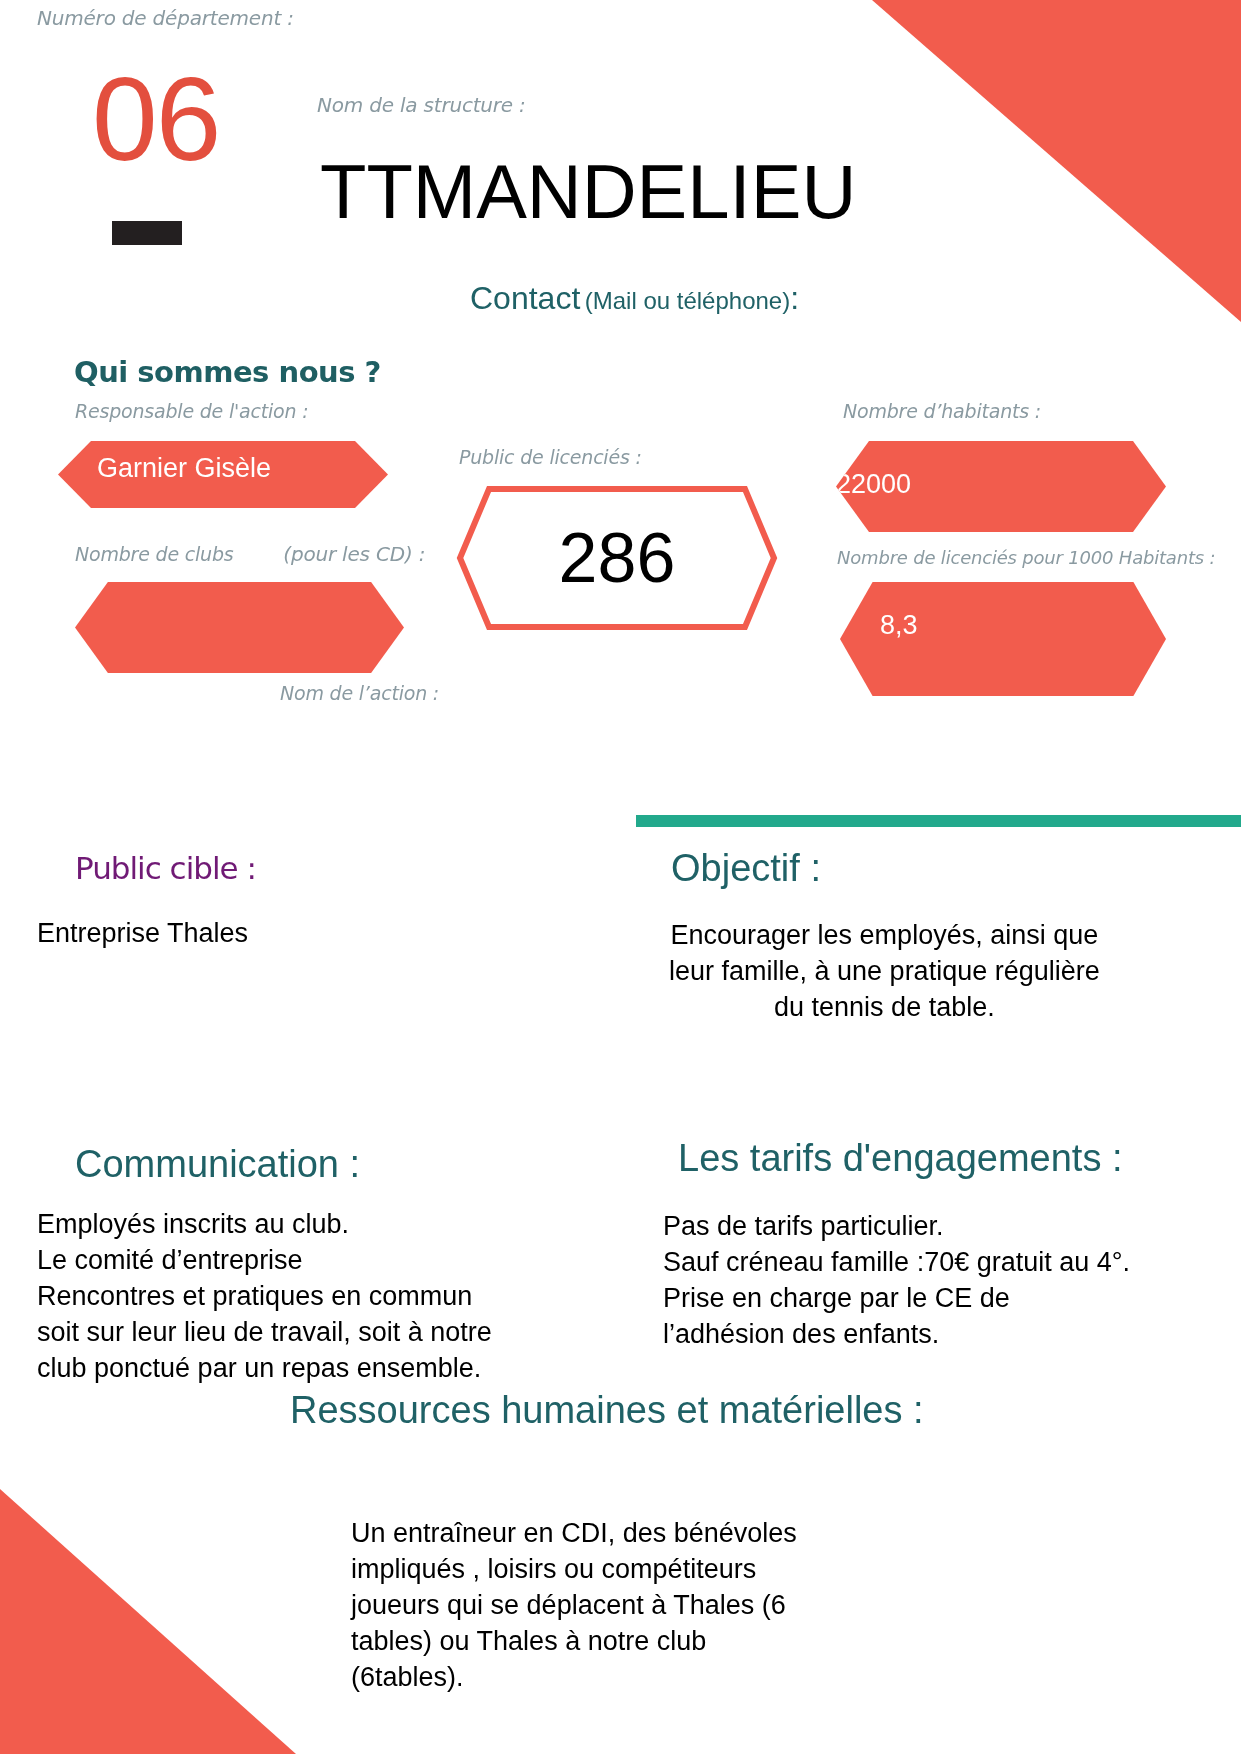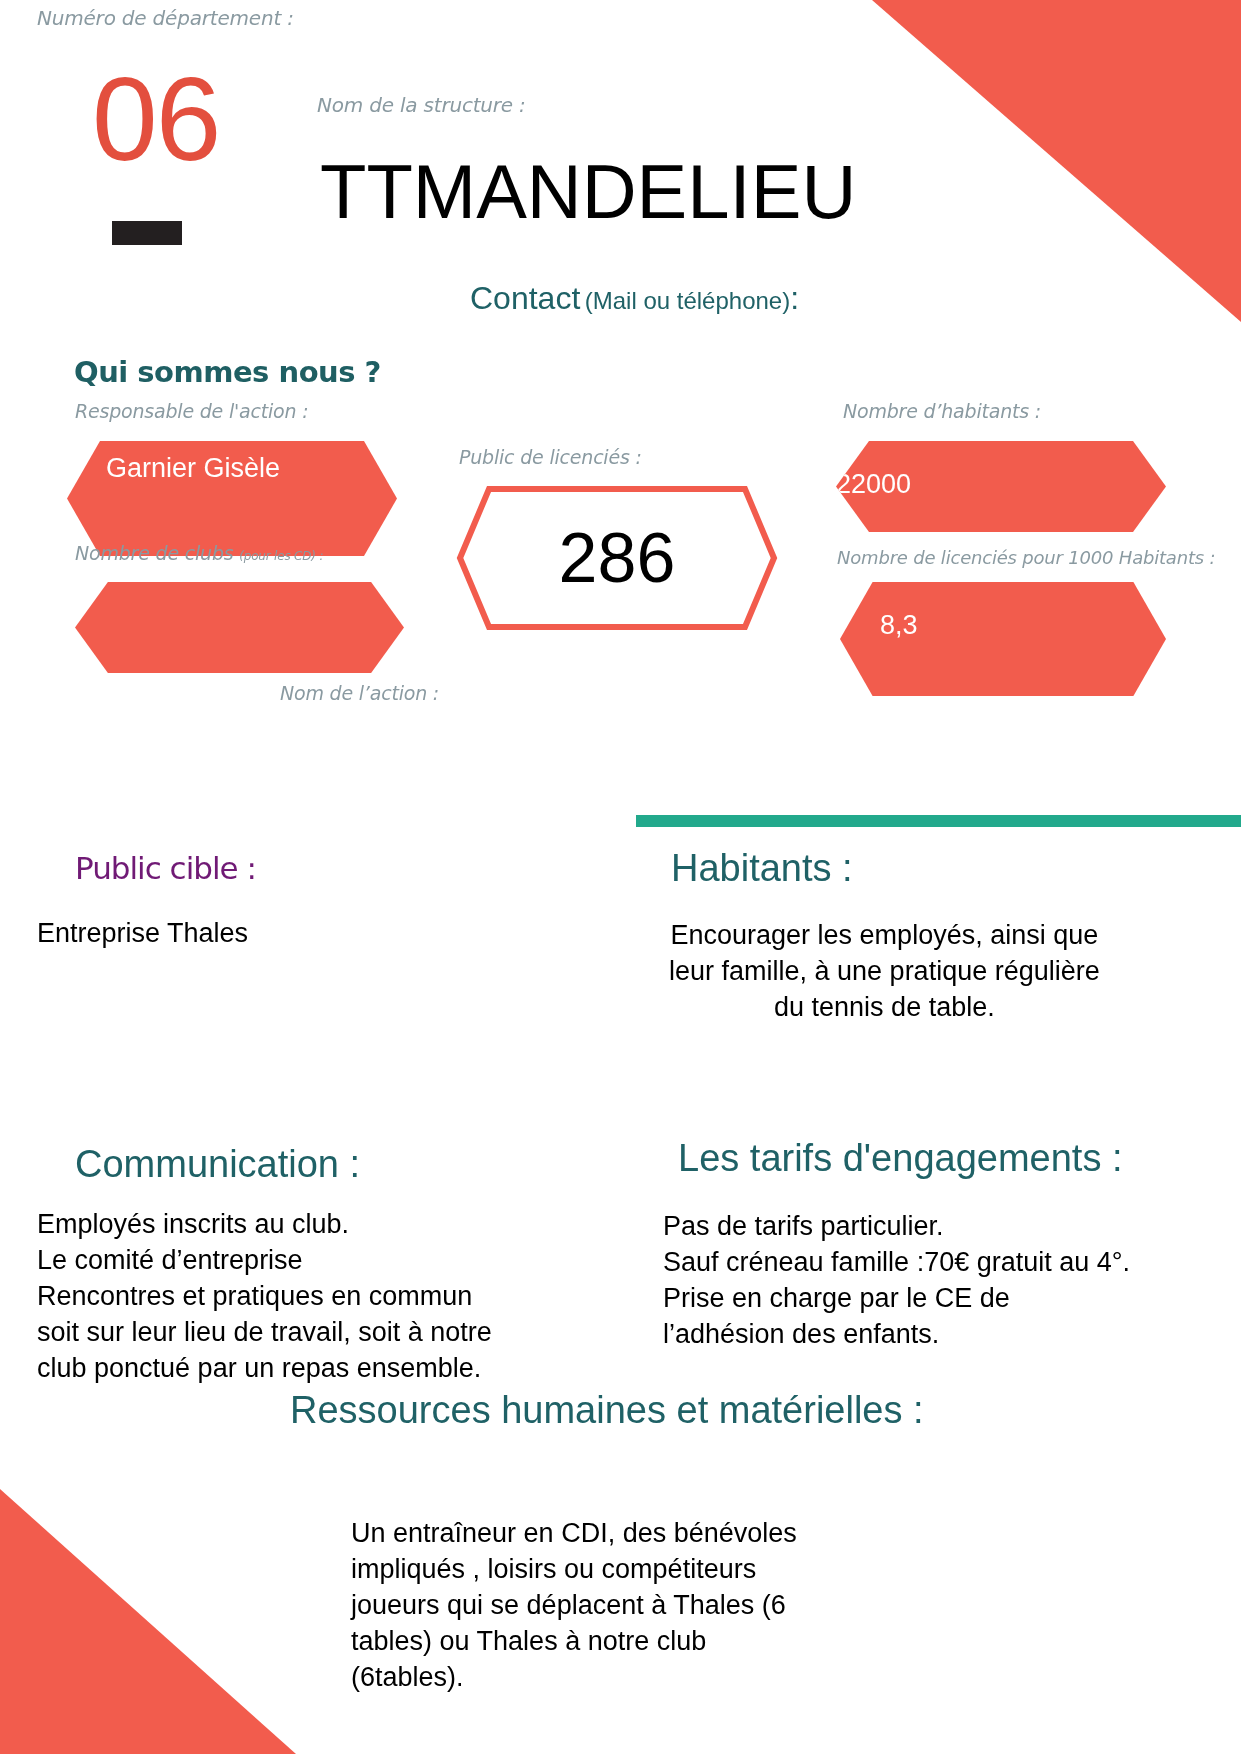--- a/index.html
+++ b/index.html
@@ -5,21 +5,21 @@
     html, body { margin: 0; padding: 0; }
     body {
       width: 1241px; height: 1754px; position: relative; overflow: hidden;
       background: #ffffff; font-family: "Liberation Sans", sans-serif; color: #000;
     }
     .abs { position: absolute; }
     .label-italic {
       font-family: "DejaVu Sans", sans-serif; font-style: italic;
       color: #8a9aa1; font-size: 19px; letter-spacing: -0.2px; white-space: nowrap;
     }
-    .small { font-size: 12px; }
+    .small { font-size: 20px; margin-left: 44px; }
     .teal { color: #1f5f63; }
     .heading { font-family: "Liberation Sans", sans-serif; color: #1f6166; font-size: 38px; white-space: nowrap; }
     .heading-narrow { font-family: "DejaVu Sans", sans-serif; font-size: 31px; letter-spacing: -1px; color:#701a75; white-space: nowrap;}
     .body-text { font-family: "Liberation Sans", sans-serif; font-size: 27px; line-height: 36px; color: #000; white-space: pre-line; }
     .hex-fill { position: absolute; background: #f25c4d; color: #fff; font-size: 27px;
       clip-path: polygon(10% 0, 90% 0, 100% 50%, 90% 100%, 10% 100%, 0 50%); }
     .hex-fill span { position: absolute; }
     .tri-tr { position:absolute; left:0; top:0; width:1241px; height:1754px; pointer-events:none; }
   </style>
 </head>
@@ -38,21 +38,21 @@
 <div class="abs" style="left:320px; top:150px; font-size:76px; line-height:84px; color:#000;">TTMANDELIEU</div>
 
 <div class="abs teal" style="left:470px; top:280px; white-space:nowrap; color:#1f6166;">
   <span style="font-size:32px;">Contact</span>
   <span style="font-size:24px;">(Mail ou téléphone)</span><span style="font-size:32px;">:</span>
 </div>
 
 <div class="abs" style="left:74px; top:355px; font-family:'DejaVu Sans', sans-serif; font-weight:bold; font-size:29px; color:#1f5f63; letter-spacing:-0.5px; white-space:nowrap;">Qui sommes nous ?</div>
 
 <div class="abs label-italic" style="left:75px; top:400px;">Responsable de l'action :</div>
-<div class="hex-fill" style="left:67px; top:441px; width:330px; height:115px;text-align:center;">
+<div class="hex-fill" style="left:58px; top:441px; width:330px; height:67px;text-align:center;">
   <span style="left:39px; top:12px;">Garnier Gisèle</span>
 </div>
 
 <div class="abs label-italic" style="left:75px; top:542px;">
   <span>Nombre de clubs</span>
   <span class="small">(pour les CD) :</span>
 </div>
 <div class="hex-fill" style="left:75px; top:582px; width:329px; height:91px;">
   <span style="left:39px; top:28px;"></span>
 </div>
@@ -73,21 +73,21 @@
   <span style="left:40px; top:28px;">8,3</span>
 </div>
 
 <div class="abs label-italic" style="left:280px; top:682px;">Nom de l’action :</div>
 
 <div class="abs" style="left:636px; top:815px; width:605px; height:12px; background:#22a98c;"></div>
 
 <div class="abs heading-narrow" style="left:75px; top:850px;">Public cible :</div>
 <div class="abs body-text" style="left:37px; top:915px;">Entreprise Thales</div>
 
-<div class="abs heading" style="left:671px; top:847px;">Habitants :</div>
+<div class="abs heading" style="left:671px; top:847px;">Objectif :</div>
 <div class="abs body-text" style="left:669px; top:917px;text-align:center;">Encourager les employés, ainsi que
 leur famille, à une pratique régulière
 du tennis de table.</div>
 
 <div class="abs heading" style="left:75px; top:1143px;">Communication :</div>
 <div class="abs body-text" style="left:37px; top:1206px;">Employés inscrits au club.
 Le comité d’entreprise
 Rencontres et pratiques en commun
 soit sur leur lieu de travail, soit à notre
 club ponctué par un repas ensemble.</div>

